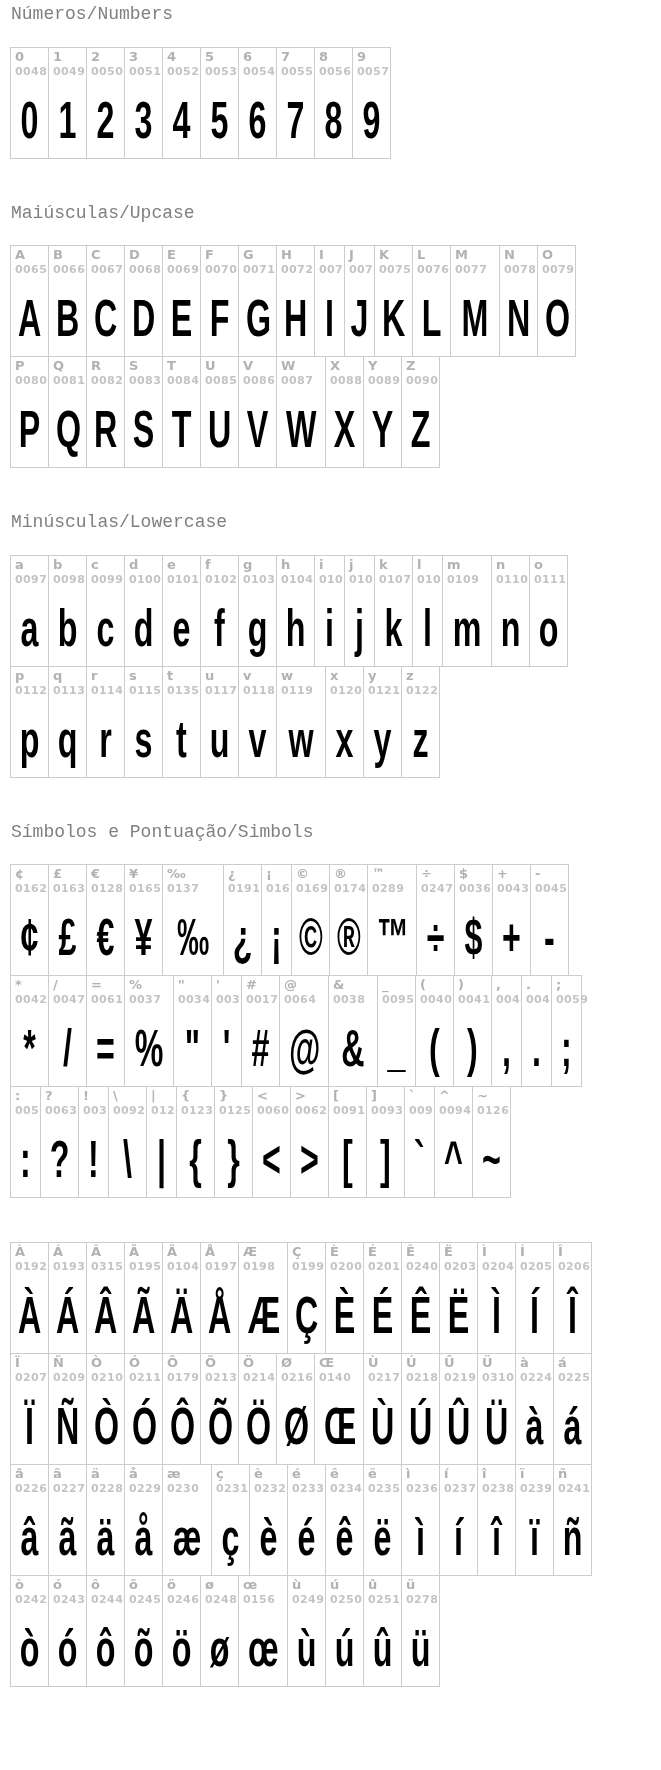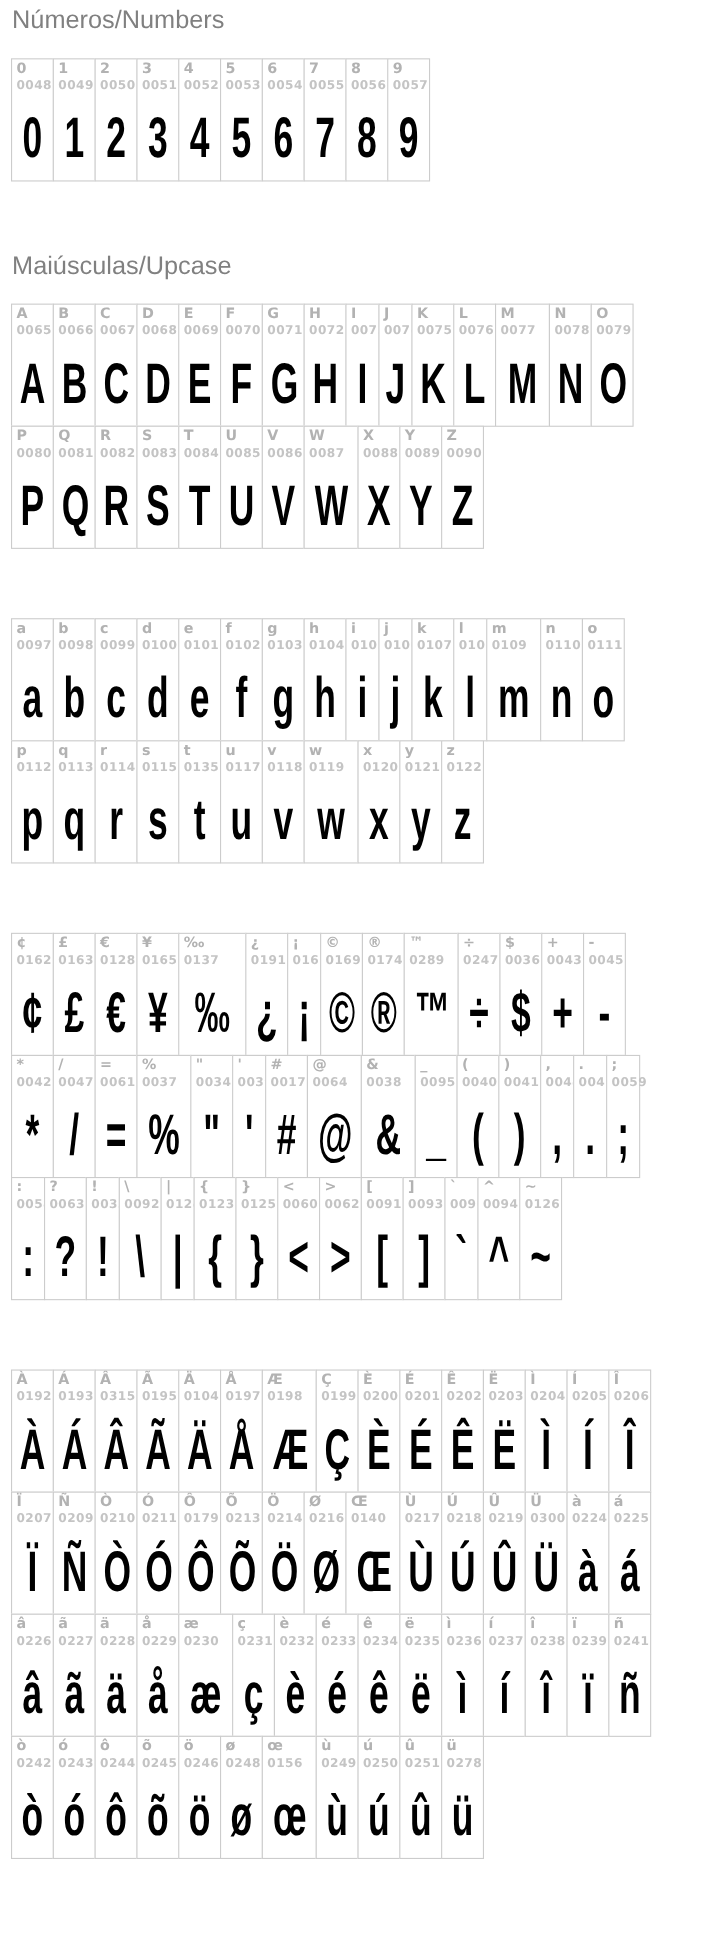--- a/index.html
+++ b/index.html
@@ -1,25 +1,25 @@
 <!DOCTYPE html>
 <html><head>
 <meta charset="utf-8">
 <style>
   html, body { margin:0; padding:0; background:#ffffff; }
   body { width:661px; font-family:"DejaVu Sans", sans-serif; }
   .page { padding:4px 0 16px 10px; }
 
-  .charmap-section { margin-top:63px; }
+  .charmap-section { margin-top:44px; }
   .charmap-section:first-child { margin-top:0; }
 
   .section-heading {
-    font-size:23px; font-weight:400; color:#808080;
+    font-size:18px; font-weight:400; color:#808080;
     margin:0 0 21px 1px; line-height:1.2;
-    font-family:Liberation Sans, sans-serif;
+    font-family:Liberation Mono, monospace;
   }
 
   .char-row { display:flex; align-items:flex-start; }
   .char-row + .char-row { margin-top:-1px; }
 
   .char-cell {
     position:relative; box-sizing:border-box; flex:0 0 auto;
     border:1px solid #cccccc; background:#ffffff;
     width:39px; height:112px;
   }
@@ -309,20 +309,21 @@
         <div class="char-cell">
           <div class="cell-head">
             <span class="cell-char">Z</span>
             <span class="cell-code">0090</span>
           </div>
           <div class="cell-glyph">Z</div>
         </div>
       </div>
     </section>
     <section class="charmap-section">
+      <h2 class="section-heading">Minúsculas/Lowercase</h2>
       <div class="char-row">
         <div class="char-cell">
           <div class="cell-head">
             <span class="cell-char">a</span>
             <span class="cell-code">0097</span>
           </div>
           <div class="cell-glyph">a</div>
         </div>
         <div class="char-cell">
           <div class="cell-head">
@@ -493,443 +494,444 @@
             <span class="cell-code">0121</span>
           </div>
           <div class="cell-glyph">y</div>
         </div>
         <div class="char-cell">
           <div class="cell-head">
             <span class="cell-char">z</span>
             <span class="cell-code">0122</span>
           </div>
           <div class="cell-glyph">z</div>
+        </div>
+      </div>
+    </section>
+    <section class="charmap-section">
+      <h2 class="section-heading">Símbolos e Pontuação/Simbols</h2>
+      <div class="char-row">
+        <div class="char-cell">
+          <div class="cell-head">
+            <span class="cell-char">¢</span>
+            <span class="cell-code">0162</span>
+          </div>
+          <div class="cell-glyph">¢</div>
+        </div>
+        <div class="char-cell">
+          <div class="cell-head">
+            <span class="cell-char">£</span>
+            <span class="cell-code">0163</span>
+          </div>
+          <div class="cell-glyph">£</div>
+        </div>
+        <div class="char-cell">
+          <div class="cell-head">
+            <span class="cell-char">€</span>
+            <span class="cell-code">0128</span>
+          </div>
+          <div class="cell-glyph">€</div>
+        </div>
+        <div class="char-cell">
+          <div class="cell-head">
+            <span class="cell-char">¥</span>
+            <span class="cell-code">0165</span>
+          </div>
+          <div class="cell-glyph">¥</div>
+        </div>
+        <div class="char-cell xwide">
+          <div class="cell-head">
+            <span class="cell-char">‰</span>
+            <span class="cell-code">0137</span>
+          </div>
+          <div class="cell-glyph">‰</div>
+        </div>
+        <div class="char-cell">
+          <div class="cell-head">
+            <span class="cell-char">¿</span>
+            <span class="cell-code">0191</span>
+          </div>
+          <div class="cell-glyph">¿</div>
+        </div>
+        <div class="char-cell narrow">
+          <div class="cell-head">
+            <span class="cell-char">¡</span>
+            <span class="cell-code">0161</span>
+          </div>
+          <div class="cell-glyph">¡</div>
+        </div>
+        <div class="char-cell">
+          <div class="cell-head">
+            <span class="cell-char">©</span>
+            <span class="cell-code">0169</span>
+          </div>
+          <div class="cell-glyph">©</div>
+        </div>
+        <div class="char-cell">
+          <div class="cell-head">
+            <span class="cell-char">®</span>
+            <span class="cell-code">0174</span>
+          </div>
+          <div class="cell-glyph">®</div>
+        </div>
+        <div class="char-cell wide">
+          <div class="cell-head">
+            <span class="cell-char">™</span>
+            <span class="cell-code">0289</span>
+          </div>
+          <div class="cell-glyph">™</div>
+        </div>
+        <div class="char-cell">
+          <div class="cell-head">
+            <span class="cell-char">÷</span>
+            <span class="cell-code">0247</span>
+          </div>
+          <div class="cell-glyph">÷</div>
+        </div>
+        <div class="char-cell">
+          <div class="cell-head">
+            <span class="cell-char">$</span>
+            <span class="cell-code">0036</span>
+          </div>
+          <div class="cell-glyph">$</div>
+        </div>
+        <div class="char-cell">
+          <div class="cell-head">
+            <span class="cell-char">+</span>
+            <span class="cell-code">0043</span>
+          </div>
+          <div class="cell-glyph">+</div>
+        </div>
+        <div class="char-cell">
+          <div class="cell-head">
+            <span class="cell-char">-</span>
+            <span class="cell-code">0045</span>
+          </div>
+          <div class="cell-glyph">-</div>
+        </div>
+      </div>
+      <div class="char-row">
+        <div class="char-cell">
+          <div class="cell-head">
+            <span class="cell-char">*</span>
+            <span class="cell-code">0042</span>
+          </div>
+          <div class="cell-glyph">*</div>
+        </div>
+        <div class="char-cell">
+          <div class="cell-head">
+            <span class="cell-char">/</span>
+            <span class="cell-code">0047</span>
+          </div>
+          <div class="cell-glyph">/</div>
+        </div>
+        <div class="char-cell">
+          <div class="cell-head">
+            <span class="cell-char">=</span>
+            <span class="cell-code">0061</span>
+          </div>
+          <div class="cell-glyph">=</div>
+        </div>
+        <div class="char-cell wide">
+          <div class="cell-head">
+            <span class="cell-char">%</span>
+            <span class="cell-code">0037</span>
+          </div>
+          <div class="cell-glyph">%</div>
+        </div>
+        <div class="char-cell">
+          <div class="cell-head">
+            <span class="cell-char">"</span>
+            <span class="cell-code">0034</span>
+          </div>
+          <div class="cell-glyph">"</div>
+        </div>
+        <div class="char-cell narrow">
+          <div class="cell-head">
+            <span class="cell-char">'</span>
+            <span class="cell-code">0039</span>
+          </div>
+          <div class="cell-glyph">'</div>
+        </div>
+        <div class="char-cell">
+          <div class="cell-head">
+            <span class="cell-char">#</span>
+            <span class="cell-code">0017</span>
+          </div>
+          <div class="cell-glyph">#</div>
+        </div>
+        <div class="char-cell wide">
+          <div class="cell-head">
+            <span class="cell-char">@</span>
+            <span class="cell-code">0064</span>
+          </div>
+          <div class="cell-glyph">@</div>
+        </div>
+        <div class="char-cell wide">
+          <div class="cell-head">
+            <span class="cell-char">&amp;</span>
+            <span class="cell-code">0038</span>
+          </div>
+          <div class="cell-glyph">&amp;</div>
+        </div>
+        <div class="char-cell">
+          <div class="cell-head">
+            <span class="cell-char">_</span>
+            <span class="cell-code">0095</span>
+          </div>
+          <div class="cell-glyph">_</div>
+        </div>
+        <div class="char-cell">
+          <div class="cell-head">
+            <span class="cell-char">(</span>
+            <span class="cell-code">0040</span>
+          </div>
+          <div class="cell-glyph">(</div>
+        </div>
+        <div class="char-cell">
+          <div class="cell-head">
+            <span class="cell-char">)</span>
+            <span class="cell-code">0041</span>
+          </div>
+          <div class="cell-glyph">)</div>
+        </div>
+        <div class="char-cell narrow">
+          <div class="cell-head">
+            <span class="cell-char">,</span>
+            <span class="cell-code">0044</span>
+          </div>
+          <div class="cell-glyph">,</div>
+        </div>
+        <div class="char-cell narrow">
+          <div class="cell-head">
+            <span class="cell-char">.</span>
+            <span class="cell-code">0046</span>
+          </div>
+          <div class="cell-glyph">.</div>
+        </div>
+        <div class="char-cell narrow">
+          <div class="cell-head">
+            <span class="cell-char">;</span>
+            <span class="cell-code">0059</span>
+          </div>
+          <div class="cell-glyph">;</div>
+        </div>
+      </div>
+      <div class="char-row">
+        <div class="char-cell narrow">
+          <div class="cell-head">
+            <span class="cell-char">:</span>
+            <span class="cell-code">0058</span>
+          </div>
+          <div class="cell-glyph">:</div>
+        </div>
+        <div class="char-cell">
+          <div class="cell-head">
+            <span class="cell-char">?</span>
+            <span class="cell-code">0063</span>
+          </div>
+          <div class="cell-glyph">?</div>
+        </div>
+        <div class="char-cell narrow">
+          <div class="cell-head">
+            <span class="cell-char">!</span>
+            <span class="cell-code">0033</span>
+          </div>
+          <div class="cell-glyph">!</div>
+        </div>
+        <div class="char-cell">
+          <div class="cell-head">
+            <span class="cell-char">\</span>
+            <span class="cell-code">0092</span>
+          </div>
+          <div class="cell-glyph">\</div>
+        </div>
+        <div class="char-cell narrow">
+          <div class="cell-head">
+            <span class="cell-char">|</span>
+            <span class="cell-code">0124</span>
+          </div>
+          <div class="cell-glyph">|</div>
+        </div>
+        <div class="char-cell">
+          <div class="cell-head">
+            <span class="cell-char">{</span>
+            <span class="cell-code">0123</span>
+          </div>
+          <div class="cell-glyph">{</div>
+        </div>
+        <div class="char-cell">
+          <div class="cell-head">
+            <span class="cell-char">}</span>
+            <span class="cell-code">0125</span>
+          </div>
+          <div class="cell-glyph">}</div>
+        </div>
+        <div class="char-cell">
+          <div class="cell-head">
+            <span class="cell-char">&lt;</span>
+            <span class="cell-code">0060</span>
+          </div>
+          <div class="cell-glyph">&lt;</div>
+        </div>
+        <div class="char-cell">
+          <div class="cell-head">
+            <span class="cell-char">&gt;</span>
+            <span class="cell-code">0062</span>
+          </div>
+          <div class="cell-glyph">&gt;</div>
+        </div>
+        <div class="char-cell">
+          <div class="cell-head">
+            <span class="cell-char">[</span>
+            <span class="cell-code">0091</span>
+          </div>
+          <div class="cell-glyph">[</div>
+        </div>
+        <div class="char-cell">
+          <div class="cell-head">
+            <span class="cell-char">]</span>
+            <span class="cell-code">0093</span>
+          </div>
+          <div class="cell-glyph">]</div>
+        </div>
+        <div class="char-cell narrow">
+          <div class="cell-head">
+            <span class="cell-char">`</span>
+            <span class="cell-code">0096</span>
+          </div>
+          <div class="cell-glyph">`</div>
+        </div>
+        <div class="char-cell">
+          <div class="cell-head">
+            <span class="cell-char">^</span>
+            <span class="cell-code">0094</span>
+          </div>
+          <div class="cell-glyph">^</div>
+        </div>
+        <div class="char-cell">
+          <div class="cell-head">
+            <span class="cell-char">~</span>
+            <span class="cell-code">0126</span>
+          </div>
+          <div class="cell-glyph">~</div>
         </div>
       </div>
     </section>
     <section class="charmap-section">
       <div class="char-row">
         <div class="char-cell">
           <div class="cell-head">
-            <span class="cell-char">¢</span>
-            <span class="cell-code">0162</span>
-          </div>
-          <div class="cell-glyph">¢</div>
-        </div>
-        <div class="char-cell">
-          <div class="cell-head">
-            <span class="cell-char">£</span>
-            <span class="cell-code">0163</span>
-          </div>
-          <div class="cell-glyph">£</div>
-        </div>
-        <div class="char-cell">
-          <div class="cell-head">
-            <span class="cell-char">€</span>
-            <span class="cell-code">0128</span>
-          </div>
-          <div class="cell-glyph">€</div>
-        </div>
-        <div class="char-cell">
-          <div class="cell-head">
-            <span class="cell-char">¥</span>
-            <span class="cell-code">0165</span>
-          </div>
-          <div class="cell-glyph">¥</div>
-        </div>
-        <div class="char-cell xwide">
-          <div class="cell-head">
-            <span class="cell-char">‰</span>
-            <span class="cell-code">0137</span>
-          </div>
-          <div class="cell-glyph">‰</div>
-        </div>
-        <div class="char-cell">
-          <div class="cell-head">
-            <span class="cell-char">¿</span>
-            <span class="cell-code">0191</span>
-          </div>
-          <div class="cell-glyph">¿</div>
-        </div>
-        <div class="char-cell narrow">
-          <div class="cell-head">
-            <span class="cell-char">¡</span>
-            <span class="cell-code">0161</span>
-          </div>
-          <div class="cell-glyph">¡</div>
-        </div>
-        <div class="char-cell">
-          <div class="cell-head">
-            <span class="cell-char">©</span>
-            <span class="cell-code">0169</span>
-          </div>
-          <div class="cell-glyph">©</div>
-        </div>
-        <div class="char-cell">
-          <div class="cell-head">
-            <span class="cell-char">®</span>
-            <span class="cell-code">0174</span>
-          </div>
-          <div class="cell-glyph">®</div>
+            <span class="cell-char">À</span>
+            <span class="cell-code">0192</span>
+          </div>
+          <div class="cell-glyph">À</div>
+        </div>
+        <div class="char-cell">
+          <div class="cell-head">
+            <span class="cell-char">Á</span>
+            <span class="cell-code">0193</span>
+          </div>
+          <div class="cell-glyph">Á</div>
+        </div>
+        <div class="char-cell">
+          <div class="cell-head">
+            <span class="cell-char">Â</span>
+            <span class="cell-code">0315</span>
+          </div>
+          <div class="cell-glyph">Â</div>
+        </div>
+        <div class="char-cell">
+          <div class="cell-head">
+            <span class="cell-char">Ã</span>
+            <span class="cell-code">0195</span>
+          </div>
+          <div class="cell-glyph">Ã</div>
+        </div>
+        <div class="char-cell">
+          <div class="cell-head">
+            <span class="cell-char">Ä</span>
+            <span class="cell-code">0104</span>
+          </div>
+          <div class="cell-glyph">Ä</div>
+        </div>
+        <div class="char-cell">
+          <div class="cell-head">
+            <span class="cell-char">Å</span>
+            <span class="cell-code">0197</span>
+          </div>
+          <div class="cell-glyph">Å</div>
         </div>
         <div class="char-cell wide">
           <div class="cell-head">
-            <span class="cell-char">™</span>
-            <span class="cell-code">0289</span>
-          </div>
-          <div class="cell-glyph">™</div>
-        </div>
-        <div class="char-cell">
-          <div class="cell-head">
-            <span class="cell-char">÷</span>
-            <span class="cell-code">0247</span>
-          </div>
-          <div class="cell-glyph">÷</div>
-        </div>
-        <div class="char-cell">
-          <div class="cell-head">
-            <span class="cell-char">$</span>
-            <span class="cell-code">0036</span>
-          </div>
-          <div class="cell-glyph">$</div>
-        </div>
-        <div class="char-cell">
-          <div class="cell-head">
-            <span class="cell-char">+</span>
-            <span class="cell-code">0043</span>
-          </div>
-          <div class="cell-glyph">+</div>
-        </div>
-        <div class="char-cell">
-          <div class="cell-head">
-            <span class="cell-char">-</span>
-            <span class="cell-code">0045</span>
-          </div>
-          <div class="cell-glyph">-</div>
+            <span class="cell-char">Æ</span>
+            <span class="cell-code">0198</span>
+          </div>
+          <div class="cell-glyph">Æ</div>
+        </div>
+        <div class="char-cell">
+          <div class="cell-head">
+            <span class="cell-char">Ç</span>
+            <span class="cell-code">0199</span>
+          </div>
+          <div class="cell-glyph">Ç</div>
+        </div>
+        <div class="char-cell">
+          <div class="cell-head">
+            <span class="cell-char">È</span>
+            <span class="cell-code">0200</span>
+          </div>
+          <div class="cell-glyph">È</div>
+        </div>
+        <div class="char-cell">
+          <div class="cell-head">
+            <span class="cell-char">É</span>
+            <span class="cell-code">0201</span>
+          </div>
+          <div class="cell-glyph">É</div>
+        </div>
+        <div class="char-cell">
+          <div class="cell-head">
+            <span class="cell-char">Ê</span>
+            <span class="cell-code">0240</span>
+          </div>
+          <div class="cell-glyph">Ê</div>
+        </div>
+        <div class="char-cell">
+          <div class="cell-head">
+            <span class="cell-char">Ë</span>
+            <span class="cell-code">0203</span>
+          </div>
+          <div class="cell-glyph">Ë</div>
+        </div>
+        <div class="char-cell">
+          <div class="cell-head">
+            <span class="cell-char">Ì</span>
+            <span class="cell-code">0204</span>
+          </div>
+          <div class="cell-glyph">Ì</div>
+        </div>
+        <div class="char-cell">
+          <div class="cell-head">
+            <span class="cell-char">Í</span>
+            <span class="cell-code">0205</span>
+          </div>
+          <div class="cell-glyph">Í</div>
+        </div>
+        <div class="char-cell">
+          <div class="cell-head">
+            <span class="cell-char">Î</span>
+            <span class="cell-code">0206</span>
+          </div>
+          <div class="cell-glyph">Î</div>
         </div>
       </div>
       <div class="char-row">
         <div class="char-cell">
           <div class="cell-head">
-            <span class="cell-char">*</span>
-            <span class="cell-code">0042</span>
-          </div>
-          <div class="cell-glyph">*</div>
-        </div>
-        <div class="char-cell">
-          <div class="cell-head">
-            <span class="cell-char">/</span>
-            <span class="cell-code">0047</span>
-          </div>
-          <div class="cell-glyph">/</div>
-        </div>
-        <div class="char-cell">
-          <div class="cell-head">
-            <span class="cell-char">=</span>
-            <span class="cell-code">0061</span>
-          </div>
-          <div class="cell-glyph">=</div>
-        </div>
-        <div class="char-cell wide">
-          <div class="cell-head">
-            <span class="cell-char">%</span>
-            <span class="cell-code">0037</span>
-          </div>
-          <div class="cell-glyph">%</div>
-        </div>
-        <div class="char-cell">
-          <div class="cell-head">
-            <span class="cell-char">"</span>
-            <span class="cell-code">0034</span>
-          </div>
-          <div class="cell-glyph">"</div>
-        </div>
-        <div class="char-cell narrow">
-          <div class="cell-head">
-            <span class="cell-char">'</span>
-            <span class="cell-code">0039</span>
-          </div>
-          <div class="cell-glyph">'</div>
-        </div>
-        <div class="char-cell">
-          <div class="cell-head">
-            <span class="cell-char">#</span>
-            <span class="cell-code">0017</span>
-          </div>
-          <div class="cell-glyph">#</div>
-        </div>
-        <div class="char-cell wide">
-          <div class="cell-head">
-            <span class="cell-char">@</span>
-            <span class="cell-code">0064</span>
-          </div>
-          <div class="cell-glyph">@</div>
-        </div>
-        <div class="char-cell wide">
-          <div class="cell-head">
-            <span class="cell-char">&amp;</span>
-            <span class="cell-code">0038</span>
-          </div>
-          <div class="cell-glyph">&amp;</div>
-        </div>
-        <div class="char-cell">
-          <div class="cell-head">
-            <span class="cell-char">_</span>
-            <span class="cell-code">0095</span>
-          </div>
-          <div class="cell-glyph">_</div>
-        </div>
-        <div class="char-cell">
-          <div class="cell-head">
-            <span class="cell-char">(</span>
-            <span class="cell-code">0040</span>
-          </div>
-          <div class="cell-glyph">(</div>
-        </div>
-        <div class="char-cell">
-          <div class="cell-head">
-            <span class="cell-char">)</span>
-            <span class="cell-code">0041</span>
-          </div>
-          <div class="cell-glyph">)</div>
-        </div>
-        <div class="char-cell narrow">
-          <div class="cell-head">
-            <span class="cell-char">,</span>
-            <span class="cell-code">0044</span>
-          </div>
-          <div class="cell-glyph">,</div>
-        </div>
-        <div class="char-cell narrow">
-          <div class="cell-head">
-            <span class="cell-char">.</span>
-            <span class="cell-code">0046</span>
-          </div>
-          <div class="cell-glyph">.</div>
-        </div>
-        <div class="char-cell narrow">
-          <div class="cell-head">
-            <span class="cell-char">;</span>
-            <span class="cell-code">0059</span>
-          </div>
-          <div class="cell-glyph">;</div>
-        </div>
-      </div>
-      <div class="char-row">
-        <div class="char-cell narrow">
-          <div class="cell-head">
-            <span class="cell-char">:</span>
-            <span class="cell-code">0058</span>
-          </div>
-          <div class="cell-glyph">:</div>
-        </div>
-        <div class="char-cell">
-          <div class="cell-head">
-            <span class="cell-char">?</span>
-            <span class="cell-code">0063</span>
-          </div>
-          <div class="cell-glyph">?</div>
-        </div>
-        <div class="char-cell narrow">
-          <div class="cell-head">
-            <span class="cell-char">!</span>
-            <span class="cell-code">0033</span>
-          </div>
-          <div class="cell-glyph">!</div>
-        </div>
-        <div class="char-cell">
-          <div class="cell-head">
-            <span class="cell-char">\</span>
-            <span class="cell-code">0092</span>
-          </div>
-          <div class="cell-glyph">\</div>
-        </div>
-        <div class="char-cell narrow">
-          <div class="cell-head">
-            <span class="cell-char">|</span>
-            <span class="cell-code">0124</span>
-          </div>
-          <div class="cell-glyph">|</div>
-        </div>
-        <div class="char-cell">
-          <div class="cell-head">
-            <span class="cell-char">{</span>
-            <span class="cell-code">0123</span>
-          </div>
-          <div class="cell-glyph">{</div>
-        </div>
-        <div class="char-cell">
-          <div class="cell-head">
-            <span class="cell-char">}</span>
-            <span class="cell-code">0125</span>
-          </div>
-          <div class="cell-glyph">}</div>
-        </div>
-        <div class="char-cell">
-          <div class="cell-head">
-            <span class="cell-char">&lt;</span>
-            <span class="cell-code">0060</span>
-          </div>
-          <div class="cell-glyph">&lt;</div>
-        </div>
-        <div class="char-cell">
-          <div class="cell-head">
-            <span class="cell-char">&gt;</span>
-            <span class="cell-code">0062</span>
-          </div>
-          <div class="cell-glyph">&gt;</div>
-        </div>
-        <div class="char-cell">
-          <div class="cell-head">
-            <span class="cell-char">[</span>
-            <span class="cell-code">0091</span>
-          </div>
-          <div class="cell-glyph">[</div>
-        </div>
-        <div class="char-cell">
-          <div class="cell-head">
-            <span class="cell-char">]</span>
-            <span class="cell-code">0093</span>
-          </div>
-          <div class="cell-glyph">]</div>
-        </div>
-        <div class="char-cell narrow">
-          <div class="cell-head">
-            <span class="cell-char">`</span>
-            <span class="cell-code">0096</span>
-          </div>
-          <div class="cell-glyph">`</div>
-        </div>
-        <div class="char-cell">
-          <div class="cell-head">
-            <span class="cell-char">^</span>
-            <span class="cell-code">0094</span>
-          </div>
-          <div class="cell-glyph">^</div>
-        </div>
-        <div class="char-cell">
-          <div class="cell-head">
-            <span class="cell-char">~</span>
-            <span class="cell-code">0126</span>
-          </div>
-          <div class="cell-glyph">~</div>
-        </div>
-      </div>
-    </section>
-    <section class="charmap-section">
-      <div class="char-row">
-        <div class="char-cell">
-          <div class="cell-head">
-            <span class="cell-char">À</span>
-            <span class="cell-code">0192</span>
-          </div>
-          <div class="cell-glyph">À</div>
-        </div>
-        <div class="char-cell">
-          <div class="cell-head">
-            <span class="cell-char">Á</span>
-            <span class="cell-code">0193</span>
-          </div>
-          <div class="cell-glyph">Á</div>
-        </div>
-        <div class="char-cell">
-          <div class="cell-head">
-            <span class="cell-char">Â</span>
-            <span class="cell-code">0315</span>
-          </div>
-          <div class="cell-glyph">Â</div>
-        </div>
-        <div class="char-cell">
-          <div class="cell-head">
-            <span class="cell-char">Ã</span>
-            <span class="cell-code">0195</span>
-          </div>
-          <div class="cell-glyph">Ã</div>
-        </div>
-        <div class="char-cell">
-          <div class="cell-head">
-            <span class="cell-char">Ä</span>
-            <span class="cell-code">0104</span>
-          </div>
-          <div class="cell-glyph">Ä</div>
-        </div>
-        <div class="char-cell">
-          <div class="cell-head">
-            <span class="cell-char">Å</span>
-            <span class="cell-code">0197</span>
-          </div>
-          <div class="cell-glyph">Å</div>
-        </div>
-        <div class="char-cell wide">
-          <div class="cell-head">
-            <span class="cell-char">Æ</span>
-            <span class="cell-code">0198</span>
-          </div>
-          <div class="cell-glyph">Æ</div>
-        </div>
-        <div class="char-cell">
-          <div class="cell-head">
-            <span class="cell-char">Ç</span>
-            <span class="cell-code">0199</span>
-          </div>
-          <div class="cell-glyph">Ç</div>
-        </div>
-        <div class="char-cell">
-          <div class="cell-head">
-            <span class="cell-char">È</span>
-            <span class="cell-code">0200</span>
-          </div>
-          <div class="cell-glyph">È</div>
-        </div>
-        <div class="char-cell">
-          <div class="cell-head">
-            <span class="cell-char">É</span>
-            <span class="cell-code">0201</span>
-          </div>
-          <div class="cell-glyph">É</div>
-        </div>
-        <div class="char-cell">
-          <div class="cell-head">
-            <span class="cell-char">Ê</span>
-            <span class="cell-code">0202</span>
-          </div>
-          <div class="cell-glyph">Ê</div>
-        </div>
-        <div class="char-cell">
-          <div class="cell-head">
-            <span class="cell-char">Ë</span>
-            <span class="cell-code">0203</span>
-          </div>
-          <div class="cell-glyph">Ë</div>
-        </div>
-        <div class="char-cell">
-          <div class="cell-head">
-            <span class="cell-char">Ì</span>
-            <span class="cell-code">0204</span>
-          </div>
-          <div class="cell-glyph">Ì</div>
-        </div>
-        <div class="char-cell">
-          <div class="cell-head">
-            <span class="cell-char">Í</span>
-            <span class="cell-code">0205</span>
-          </div>
-          <div class="cell-glyph">Í</div>
-        </div>
-        <div class="char-cell">
-          <div class="cell-head">
-            <span class="cell-char">Î</span>
-            <span class="cell-code">0206</span>
-          </div>
-          <div class="cell-glyph">Î</div>
-        </div>
-      </div>
-      <div class="char-row">
-        <div class="char-cell">
-          <div class="cell-head">
             <span class="cell-char">Ï</span>
             <span class="cell-code">0207</span>
           </div>
           <div class="cell-glyph">Ï</div>
         </div>
         <div class="char-cell">
           <div class="cell-head">
             <span class="cell-char">Ñ</span>
             <span class="cell-code">0209</span>
           </div>
@@ -1001,21 +1003,21 @@
         <div class="char-cell">
           <div class="cell-head">
             <span class="cell-char">Û</span>
             <span class="cell-code">0219</span>
           </div>
           <div class="cell-glyph">Û</div>
         </div>
         <div class="char-cell">
           <div class="cell-head">
             <span class="cell-char">Ü</span>
-            <span class="cell-code">0300</span>
+            <span class="cell-code">0310</span>
           </div>
           <div class="cell-glyph">Ü</div>
         </div>
         <div class="char-cell">
           <div class="cell-head">
             <span class="cell-char">à</span>
             <span class="cell-code">0224</span>
           </div>
           <div class="cell-glyph">à</div>
         </div>

